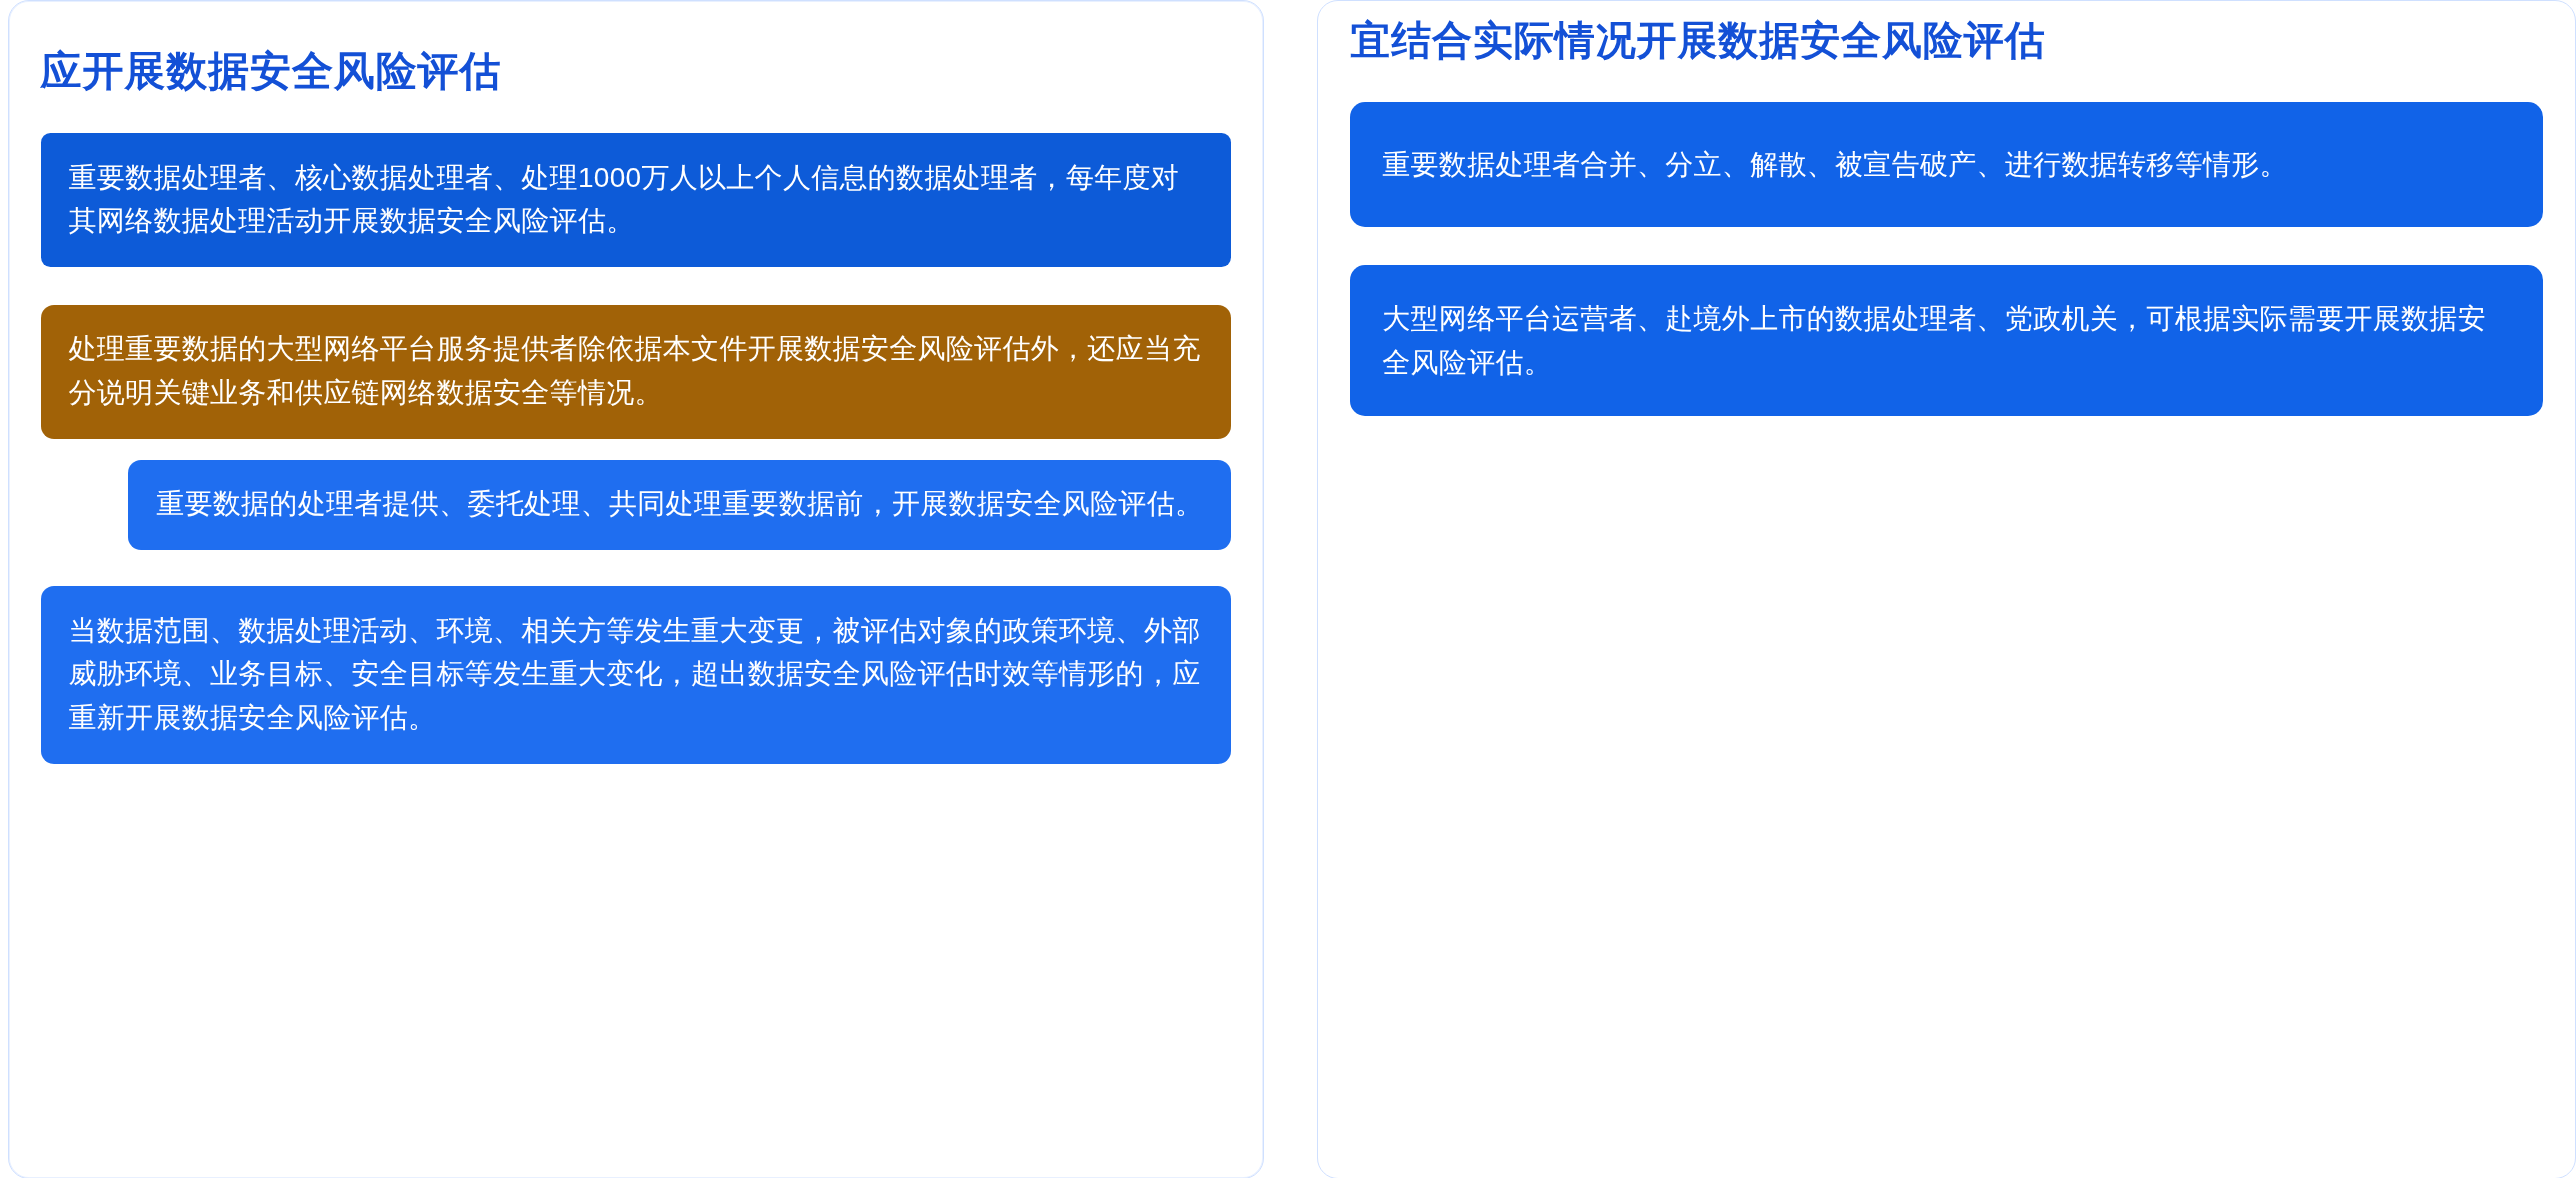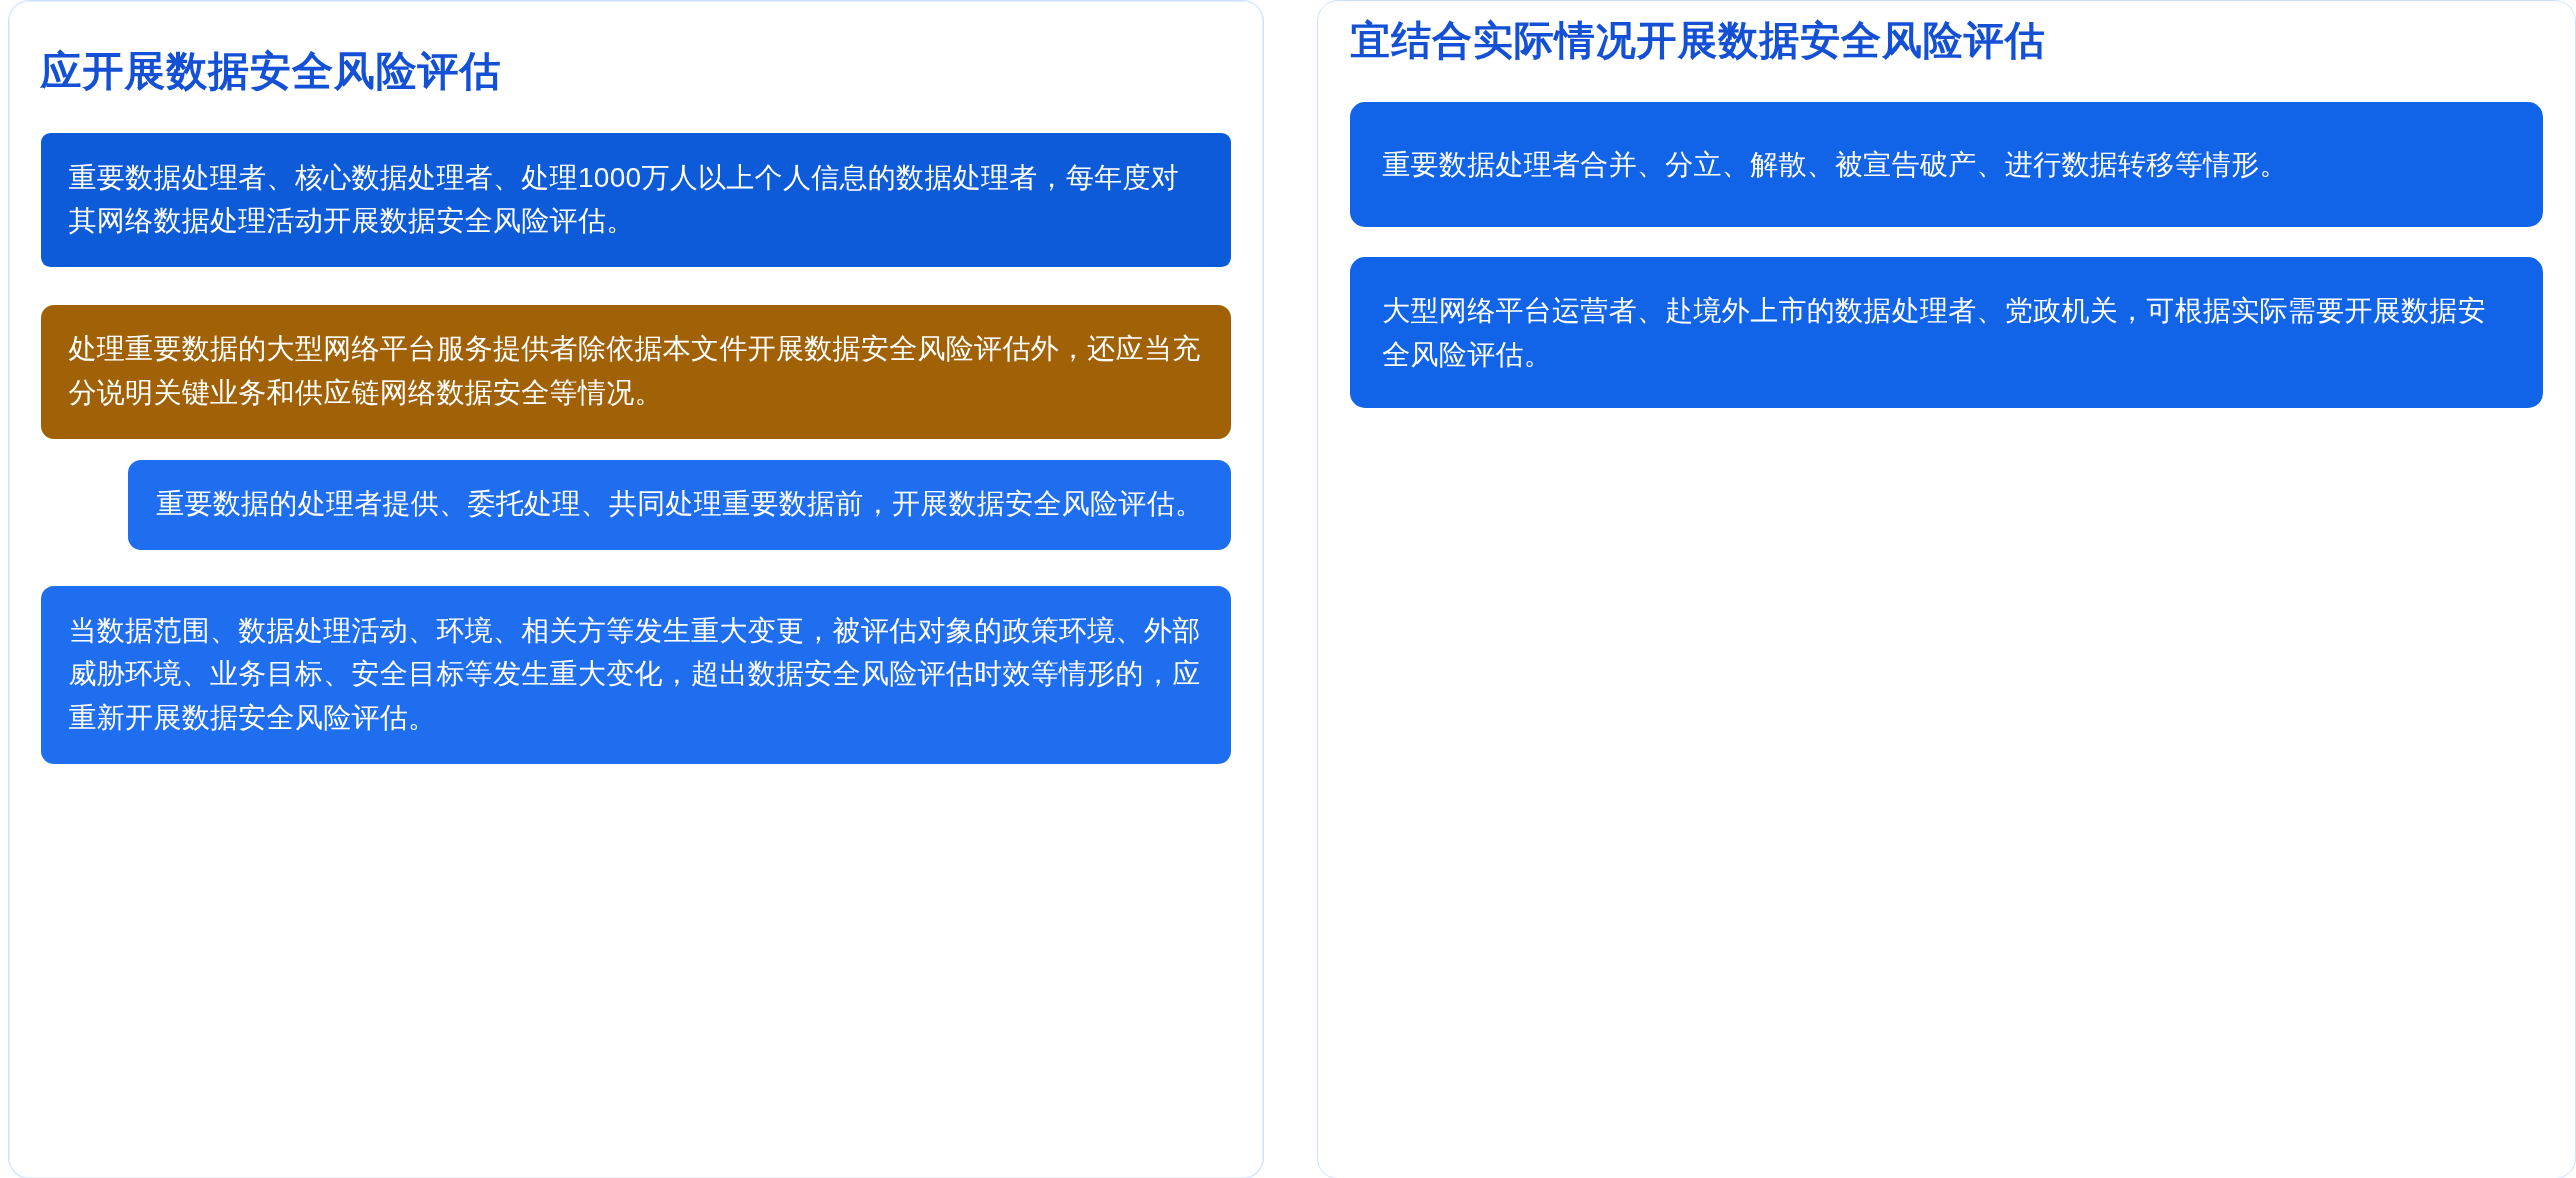--- a/index.html
+++ b/index.html
@@ -68,21 +68,21 @@
     letter-spacing: 0.3px;
   }
   
   .panel-left .cards { gap: 21px; align-items: flex-end; }
   .panel-left .card-1 { background: #0d5bd8; border-radius: 9.4px; }
   .panel-left .card-2 { background: #a16207; margin-top: 17px; }
   .panel-left .card-3 { background: #1f6ef0; }
   .panel-left .card-4 { background: #1f6ef0; margin-top: 15px; }
   .panel-left .card-5 { background: #1668ef; }
 
-  .panel-right .cards { gap: 30px; }
+  .panel-right .cards { gap: 38px; }
   .panel-right .card { background: #1163e8; border-radius: 15px; }
   .panel-right .card-1 { padding: 41px 32px; }
   .panel-right .card-2 { padding: 32px 32px; }
   .panel-right .card-3 { padding: 30px 32px 38px 32px; }
 
   .card p { margin: 0; }
   .card .line { display: block; }
   .card .list-head { margin-bottom: 3.8px; }
 </style>
 </head>

